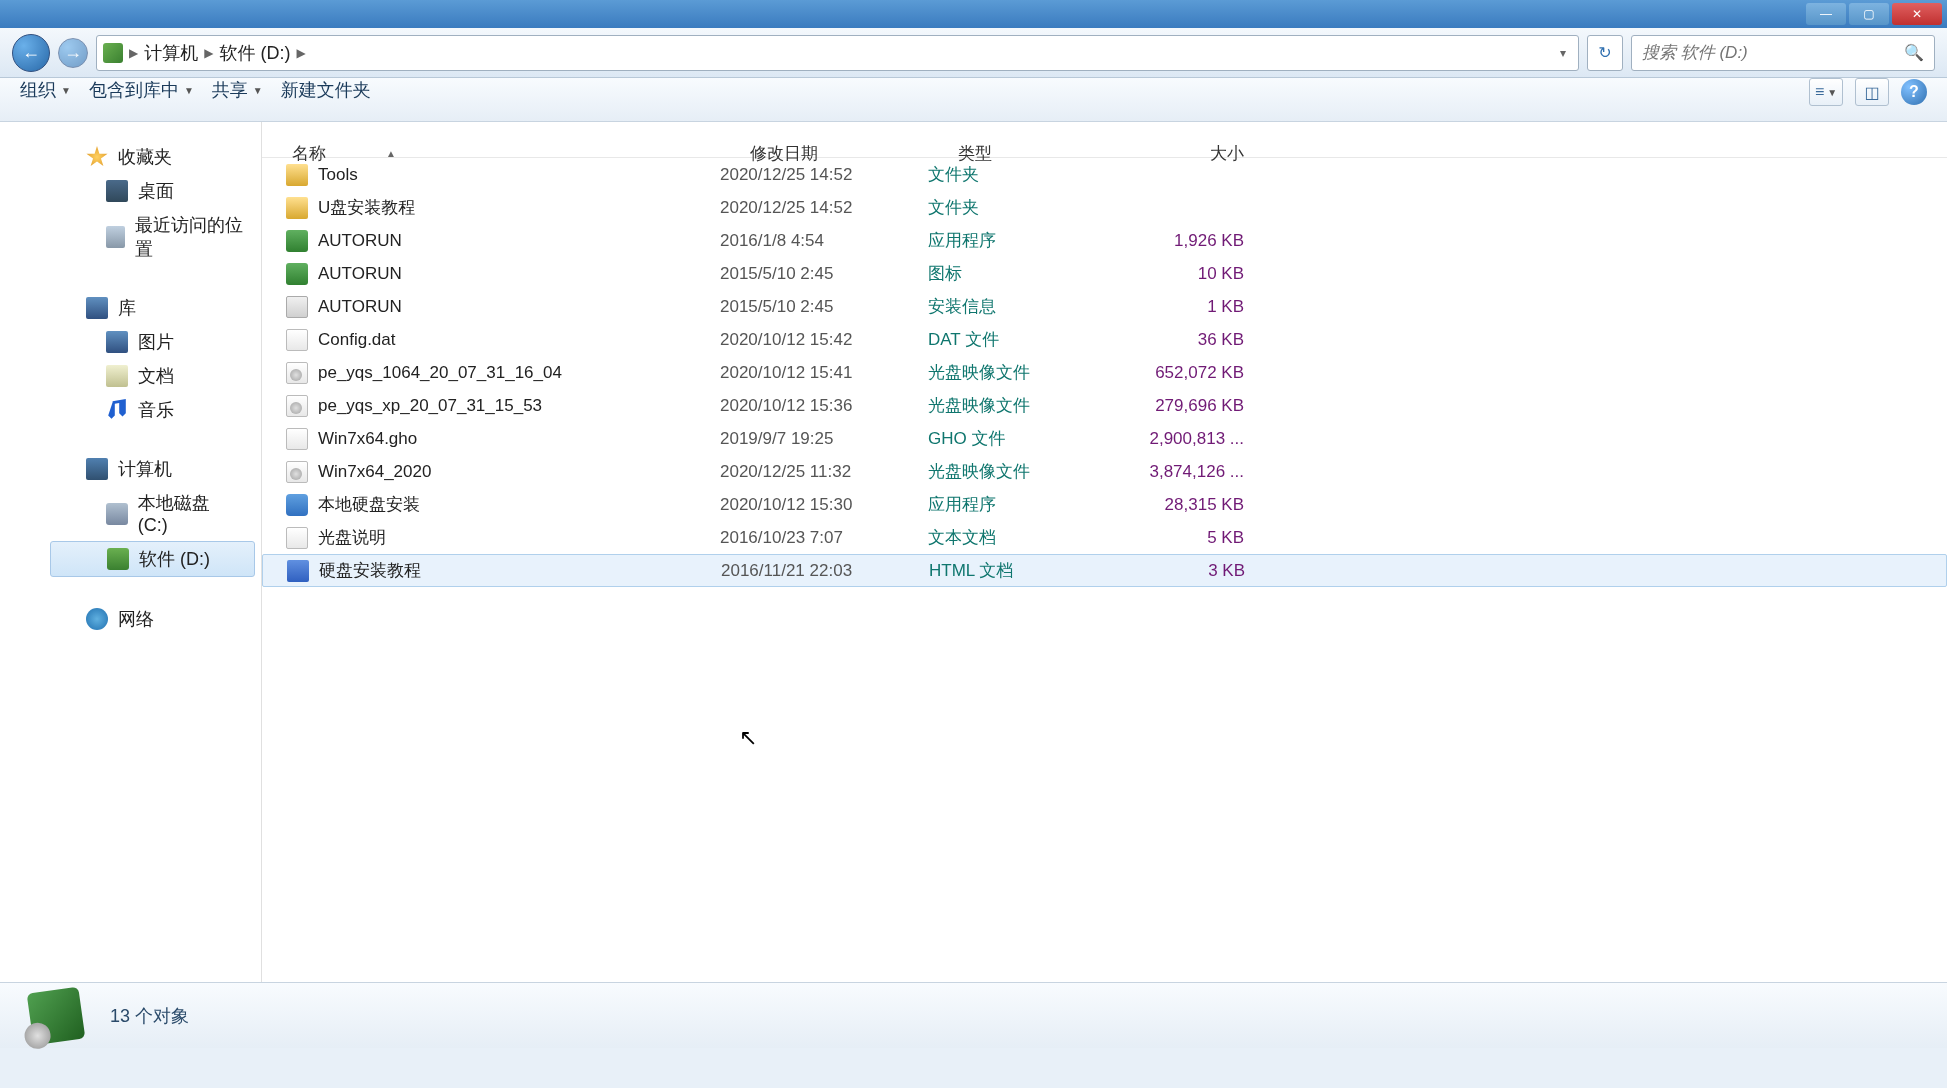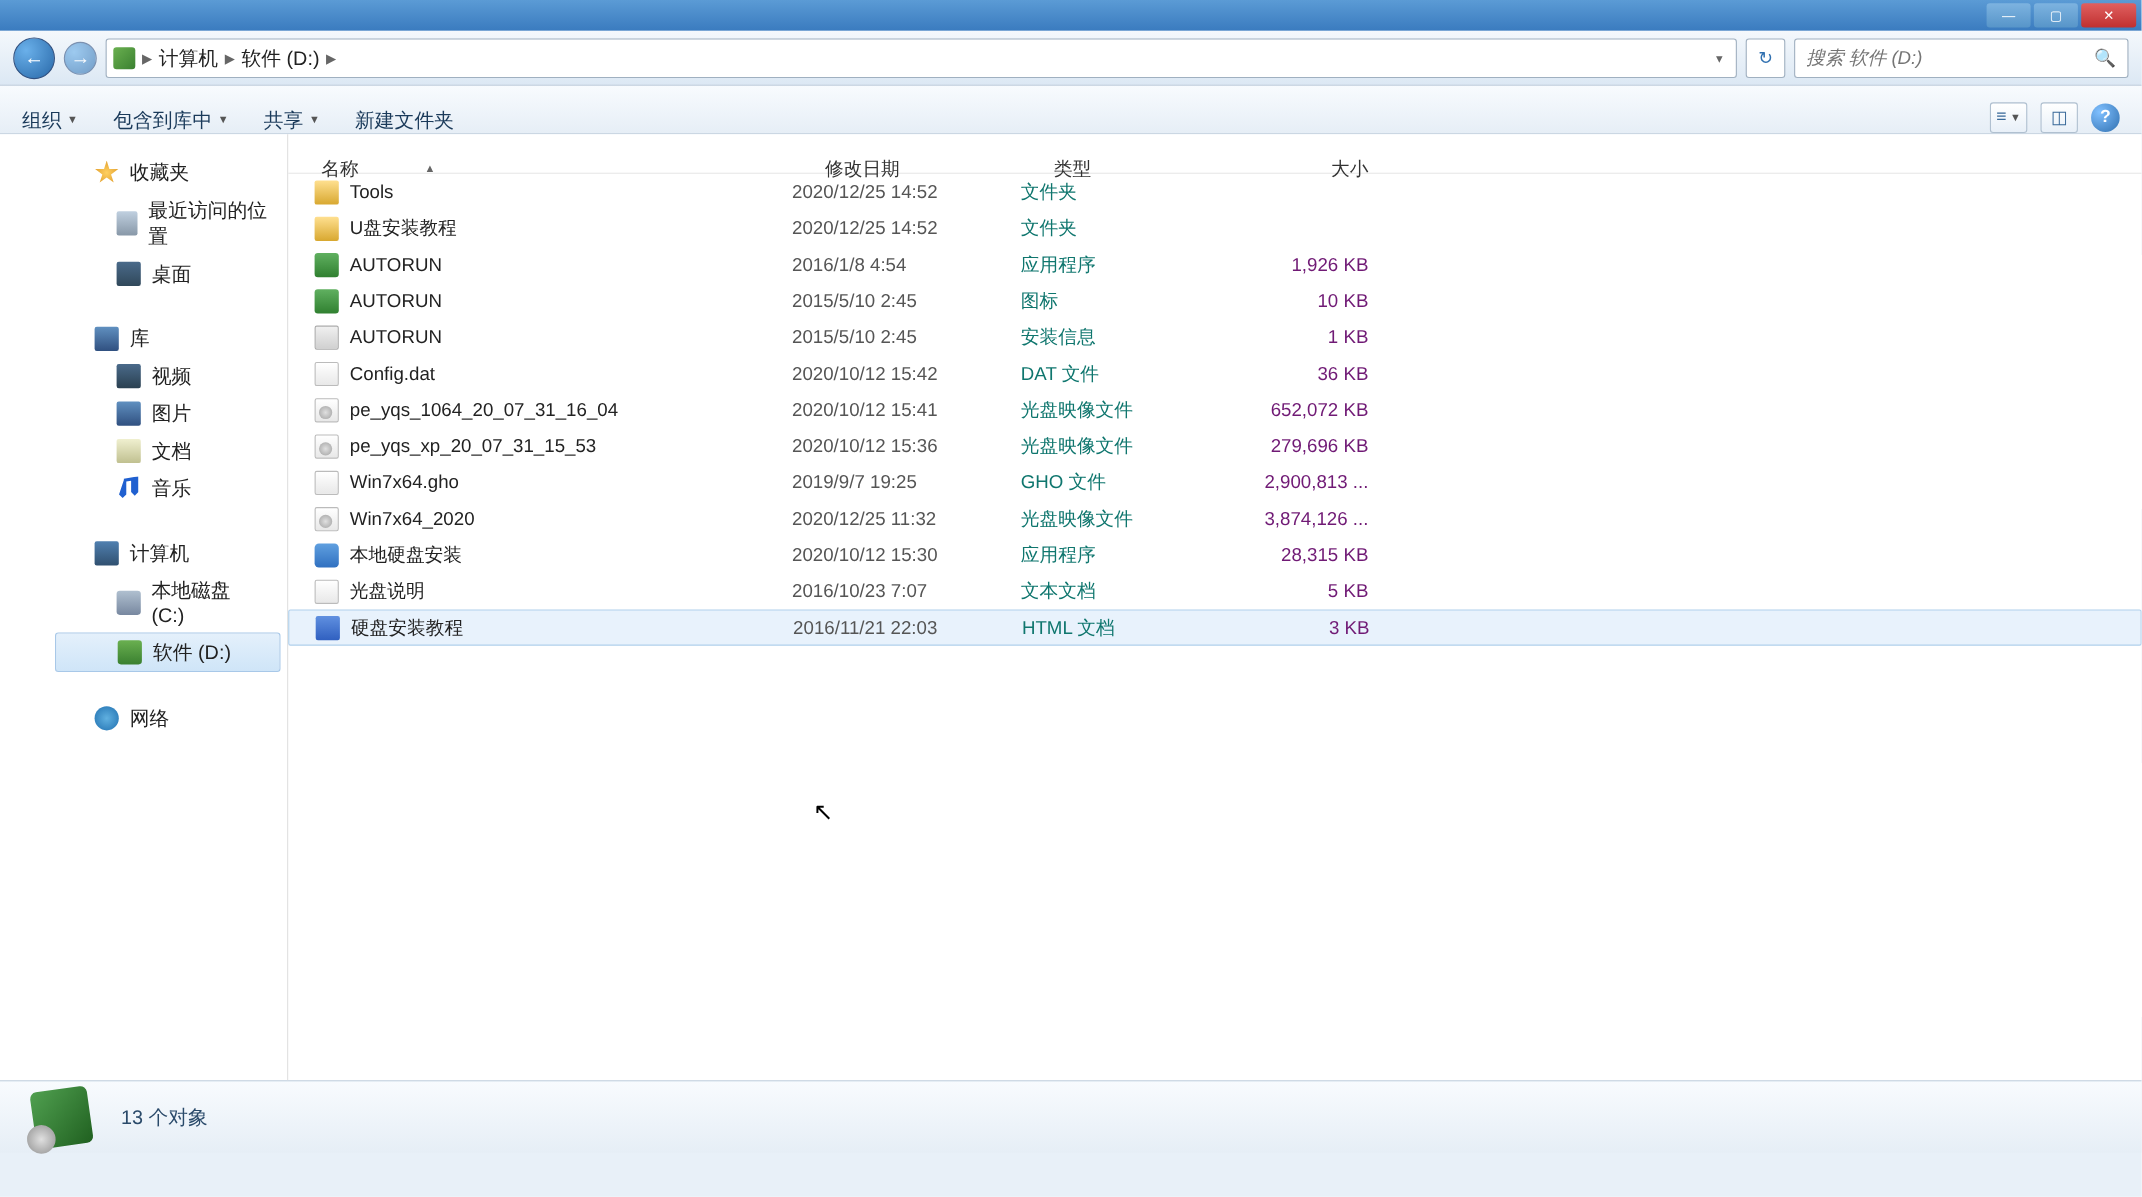--- a/index.html
+++ b/index.html
@@ -20,21 +20,21 @@
 .addr-icon { width: 20px; height: 20px; background: linear-gradient(135deg, #6ab050, #3a8030); border-radius: 3px; }
 .crumb-sep { color: #666; font-size: 12px; }
 .crumb { font-size: 18px; color: #222; cursor: pointer; }
 .addr-drop { margin-left: auto; color: #666; font-size: 12px; padding: 0 6px; }
 .refresh-btn { width: 36px; height: 36px; border: 1px solid #a0b0c0; background: #fff; border-radius: 3px; display: flex; align-items: center; justify-content: center; color: #3070b0; font-size: 16px; }
 .search-wrap { width: 304px; height: 36px; background: #fff; border: 1px solid #a0b0c0; border-radius: 3px; display: flex; align-items: center; padding: 0 10px; }
 .search-wrap input { flex: 1; border: none; outline: none; font-size: 17px; font-style: italic; color: #888; }
 .search-icon { color: #3070b0; font-size: 16px; }
 
 
-.toolbar { height: 44px; background: linear-gradient(#f8fbfe, #e6eef6); border-bottom: 1px solid #c8d4e0; display: flex; align-items: flex-end; padding: 0 20px; gap: 32px; }
+.toolbar { height: 44px; background: linear-gradient(#f8fbfe, #e6eef6); border-bottom: 1px solid #c8d4e0; display: flex; align-items: flex-start; padding: 0 20px; gap: 18px; }
 .tool-item { font-size: 18px; color: #1a3a5a; cursor: pointer; display: flex; align-items: center; gap: 5px; }
 .tool-drop { font-size: 10px; color: #555; }
 .tool-right { margin-left: auto; display: flex; gap: 12px; align-items: center; }
 .view-btn { width: 34px; height: 28px; border: 1px solid #b0c0d0; border-radius: 3px; background: linear-gradient(#fff, #e8f0f8); display: flex; align-items: center; justify-content: center; gap: 3px; color: #3a6a9a; }
 .help-btn { width: 26px; height: 26px; border-radius: 50%; background: radial-gradient(circle at 30% 30%, #80c0ff, #3070b0); color: #fff; display: flex; align-items: center; justify-content: center; font-weight: bold; font-size: 16px; }
 
 
 .main { display: flex; height: 860px; background: #fff; }
 
 
@@ -144,36 +144,32 @@
 
 <div class="main">
 
   <div class="sidebar">
     <div class="sb-group">
       <div class="sb-head">
           <span class="sb-icon star"></span>
           <span>收藏夹</span>
         </div>
       <div class="sb-item">
+          <span class="sb-icon desktop"></span>
+          <span>桌面</span>
+        </div>
+      <div class="sb-item">
           <span class="sb-icon recent"></span>
           <span>最近访问的位置</span>
-        </div>
-      <div class="sb-item">
-          <span class="sb-icon desktop"></span>
-          <span>桌面</span>
         </div>
     </div>
     <div class="sb-group">
       <div class="sb-head">
           <span class="sb-icon lib"></span>
           <span>库</span>
-        </div>
-      <div class="sb-item">
-          <span class="sb-icon video"></span>
-          <span>视频</span>
         </div>
       <div class="sb-item">
           <span class="sb-icon pic"></span>
           <span>图片</span>
         </div>
       <div class="sb-item">
           <span class="sb-icon doc"></span>
           <span>文档</span>
         </div>
       <div class="sb-item">

